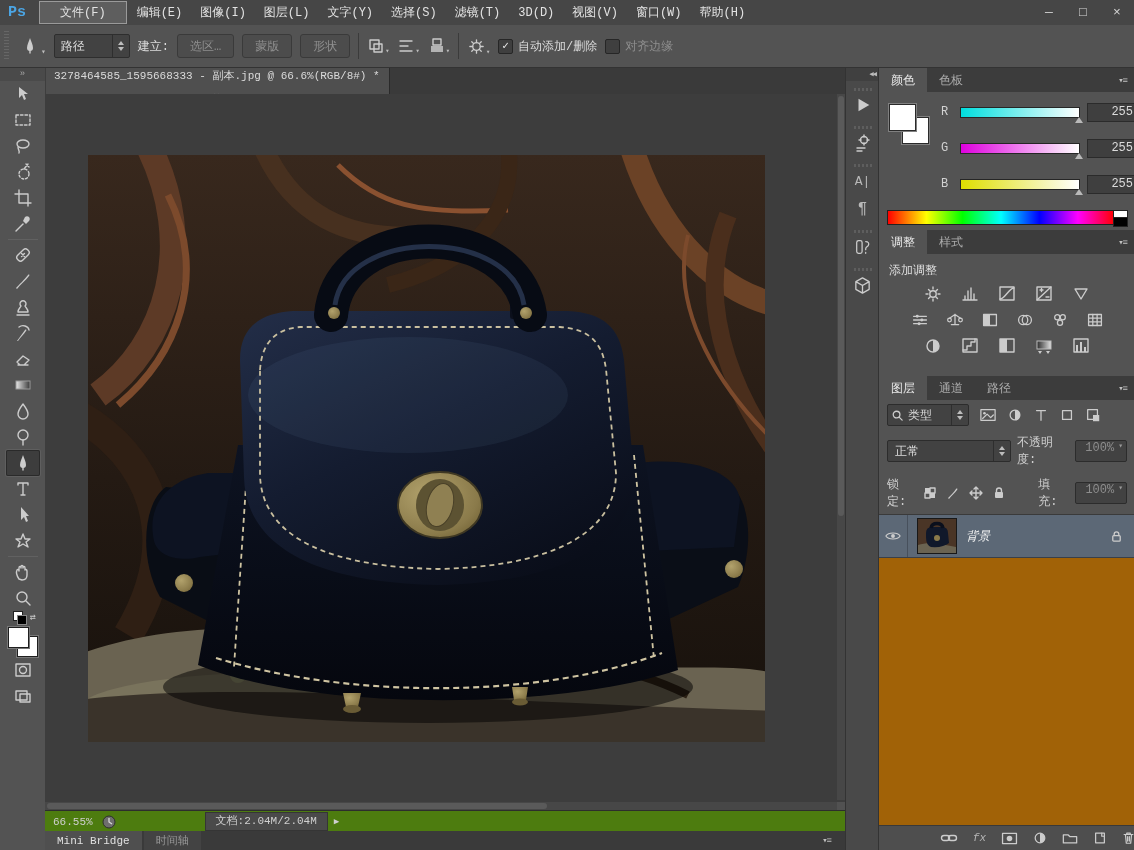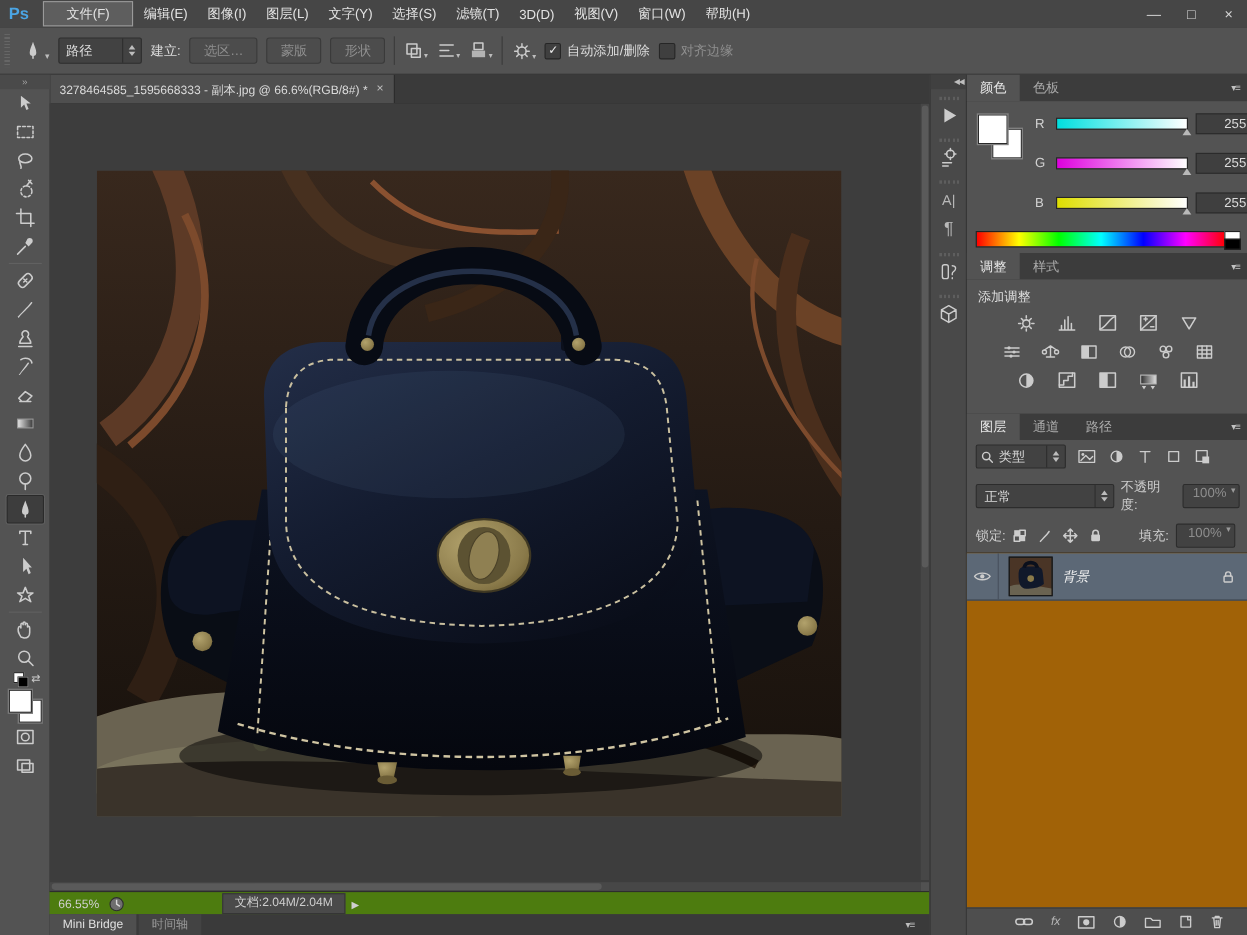--- a/index.html
+++ b/index.html
@@ -1,17 +1,17 @@
 <!DOCTYPE html>
 <html><head>
 <meta charset="utf-8">
 <style>
   html,body{margin:0;padding:0;background:#222;}
   #app{position:relative;width:1134px;height:850px;background:#535353;
-       font-family:Liberation Sans, sans-serif;font-size:12px;color:#dcdcdc;
+       font-family:Liberation Mono, monospace;font-size:12px;color:#dcdcdc;
        overflow:hidden;user-select:none;}
   
   .menubar{position:absolute;left:0;top:0;width:1134px;height:25px;background:#464646;
            border-bottom:1px solid #2c2c2c;display:flex;align-items:center;}
   .pslogo{color:#4ba5e4;font-weight:bold;font-size:15px;margin:0 12px 0 8px;}
   .mitem{padding:1px 8px;margin:0 1px;color:#e3e3e3;cursor:default;}
   .mitem.active{background:#5e5e5e;border:1px solid #9a9a9a;padding:2px 20px;}
   .wctl{margin-left:auto;display:flex;}
   .wbtn{width:34px;text-align:center;color:#d5d5d5;font-size:13px;}
   
@@ -28,21 +28,21 @@
   .sep{width:1px;height:26px;background:#3b3b3b;}
   .iconbtn{display:flex;align-items:flex-end;}
   .cb{width:13px;height:13px;background:#3f3f3f;border:1px solid #262626;border-radius:2px;
       display:inline-flex;align-items:center;justify-content:center;color:#eee;font-size:11px;line-height:11px;margin-right:5px;}
   .chkrow{display:flex;align-items:center;}
   .dim{color:#8f8f8f;}
   
   .doctabs{position:absolute;left:45px;top:68px;width:800px;height:26px;background:#3a3a3a;
            border-bottom:1px solid #2a2a2a;display:flex;align-items:stretch;}
   .doctab{background:#4f4f4f;display:flex;align-items:center;gap:8px;padding:0 9px;
-          font-size:11px;color:#dadada;border-right:1px solid #2a2a2a;}
+          font-size:11px;color:#dadada;border-right:1px solid #2a2a2a;flex-direction:column;}
   .doctab .x{color:#bbb;}
   
   .toolbar{position:absolute;left:0;top:68px;width:45px;height:782px;background:#535353;
            border-right:1px solid #3e3e3e;display:flex;flex-direction:column;align-items:center;}
   .tgrip{font-size:9px;color:#a5a5a5;height:13px;line-height:13px;width:100%;text-align:center;background:#4a4a4a;}
   .tool{width:34px;height:26px;display:flex;align-items:center;justify-content:center;border-radius:2px;}
   .tool.sel{background:#3d3d3d;box-shadow:inset 0 0 0 1px #2a2a2a,0 0 0 1px #5f5f5f;}
   .tsep{width:30px;height:1px;background:#616161;margin:2px 0;}
   .ic{stroke:#cccccc;fill:none;stroke-width:1.4;stroke-linecap:round;stroke-linejoin:round;}
   .icf{fill:#cccccc;stroke:none;}
@@ -123,21 +123,21 @@
   .valbox .lbl{padding:0 4px;margin-left:auto;}
   .valbox .ar{font-size:8px;color:#9a9a9a;padding-right:3px;}
   .locklbl{color:#cfcfcf;}
   .lockics{display:flex;gap:9px;align-items:center;}
   .llist{flex:1;background:#a16207;border-top:1px solid #3a3a3a;}
   .layerrow{height:42px;background:#5c6876;display:flex;align-items:center;border-bottom:1px solid #39404a;}
   .eyebox{width:28px;height:100%;display:flex;align-items:center;justify-content:center;border-right:1px solid #47505c;}
   .lthumb{width:38px;height:34px;border:1px solid #181818;margin:0 9px;background:#222;}
   .lname{font-style:italic;color:#f2f2f2;flex:1;}
   .llock{margin-right:12px;}
-  .lbottom{height:24px;border-top:1px solid #393939;background:#4e4e4e;display:flex;align-items:center;justify-content:flex-end;gap:15px;padding-right:22px;}
+  .lbottom{height:24px;border-top:1px solid #393939;background:#4e4e4e;display:flex;align-items:center;justify-content:flex-end;gap:15px;}
   .fxtxt{color:#b5b5b5;font-style:italic;font-size:11px;}
 </style>
 </head>
 <body>
 
 <div id="app">
 
   <div class="menubar">
     <span class="pslogo">Ps</span>
     <span class="mitem active">文件(F)</span>

